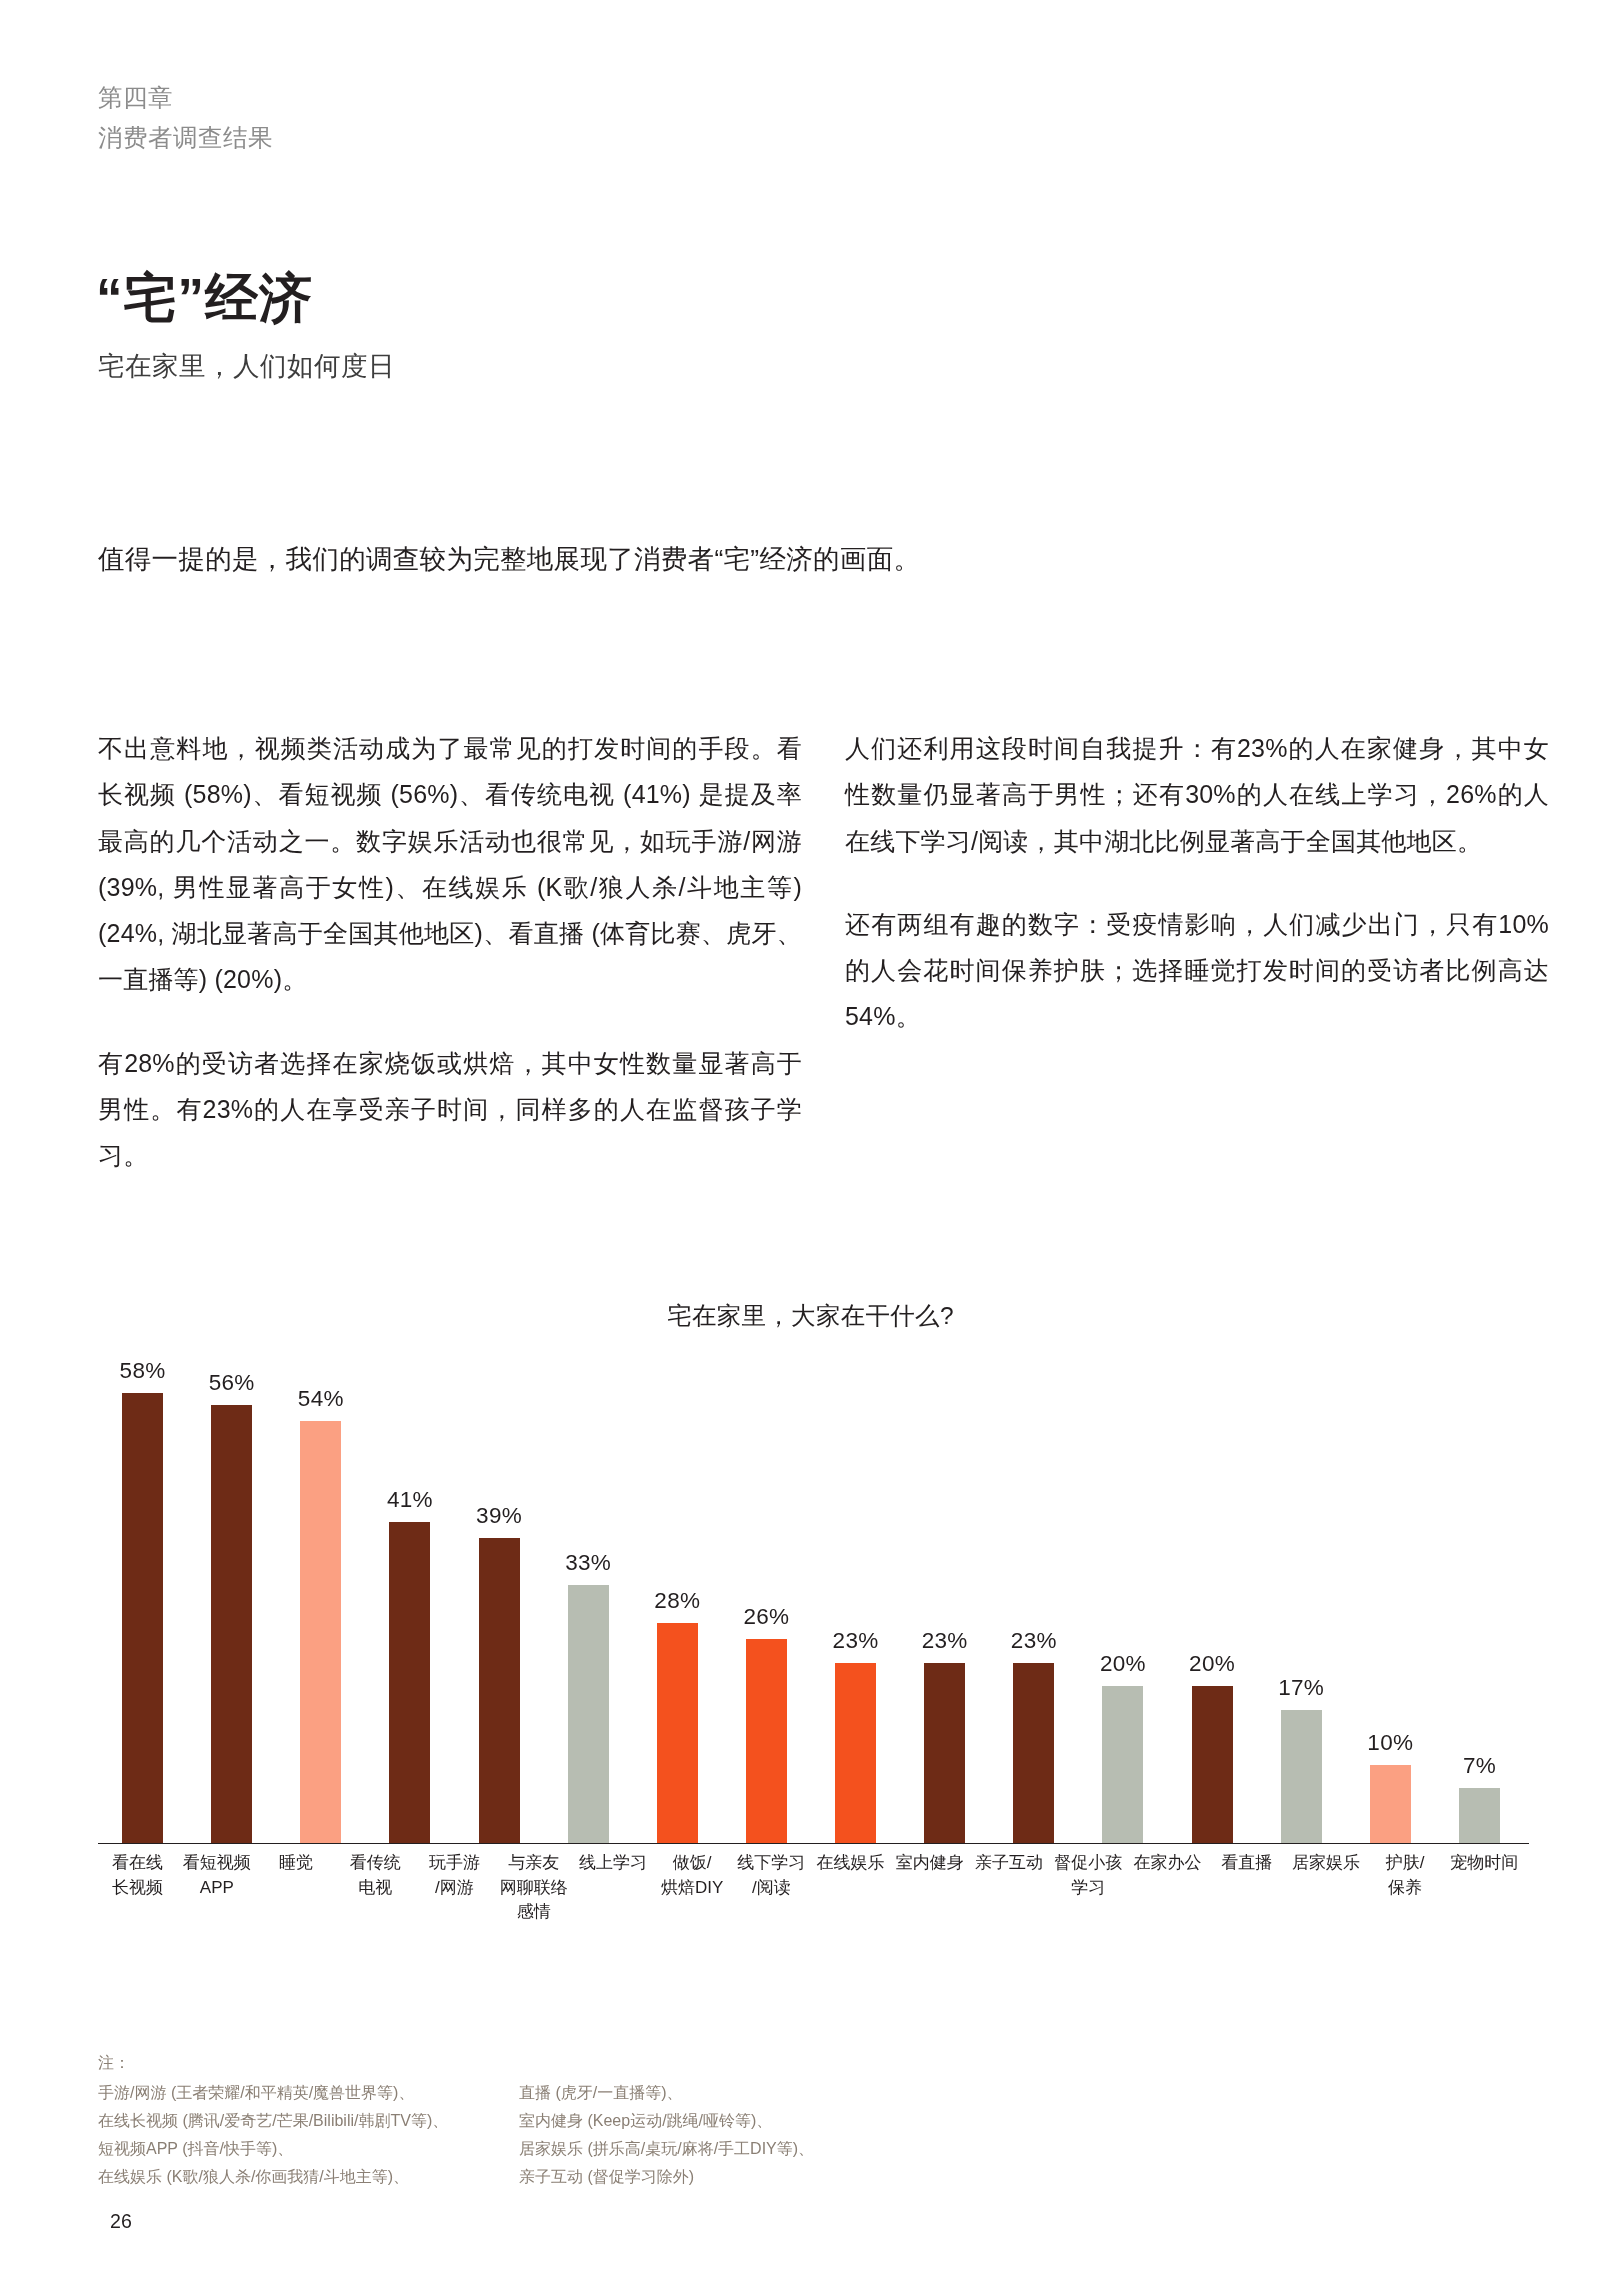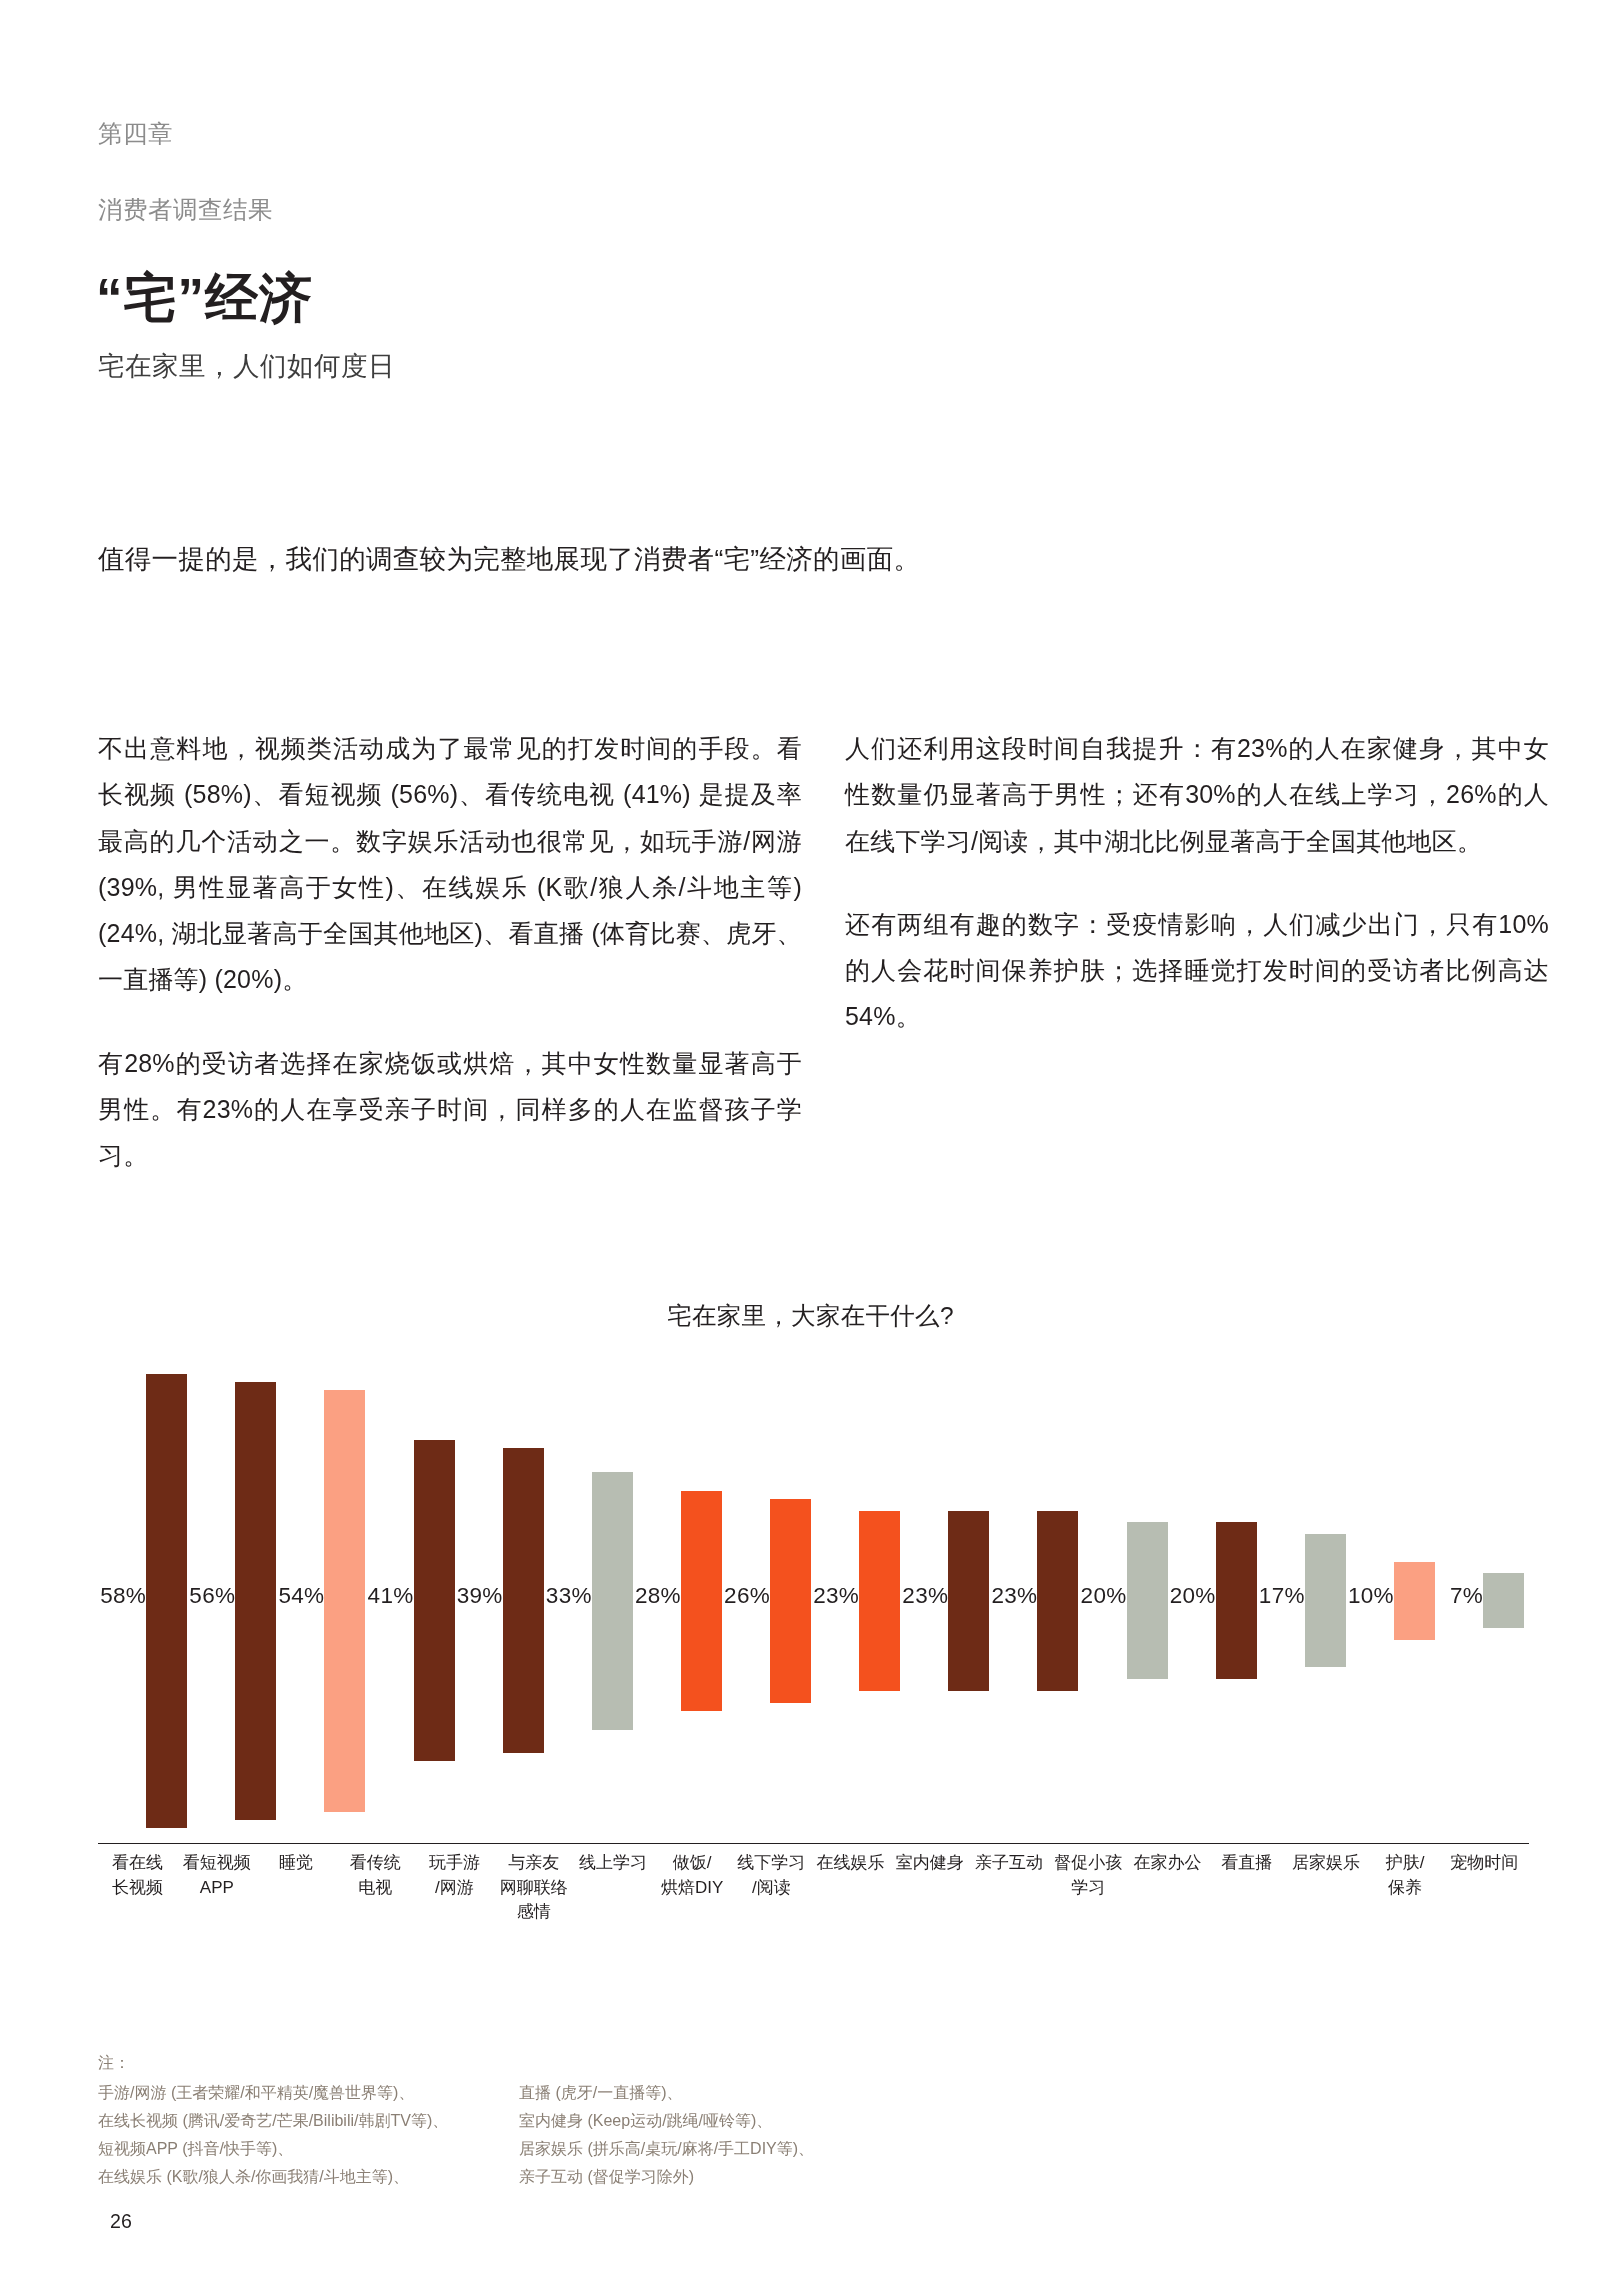--- a/index.html
+++ b/index.html
@@ -25,21 +25,21 @@
   
   .chapter {
     position: absolute;
     left: 98px;
     top: 78px;
     font-size: 24.5px;
     line-height: 1.65;
     color: #8c8c8c;
     letter-spacing: 0.5px;
   }
-  .chapter div { white-space: nowrap; margin-top: 36px; }
+  .chapter div { white-space: nowrap; }
 
   .title {
     position: absolute;
     left: 96px;
     top: 263px;
     font-size: 53px;
     font-weight: bold;
     letter-spacing: 1px;
     color: #231f20;
   }
@@ -114,21 +114,21 @@
     width: 100%;
     height: 100%;
     display: flex;
     align-items: flex-end;
   }
   .bar-slot {
     flex: 1 1 0;
     height: 100%;
     position: relative;
     display: flex;
-    flex-direction: row;
+    flex-direction: column;
     justify-content: flex-end;
     align-items: center;
   }
   .bar-val {
     font-size: 22.5px;
     color: #231f20;
     margin-bottom: 8.8px;
     letter-spacing: 0.3px;
   }
   .bar {

